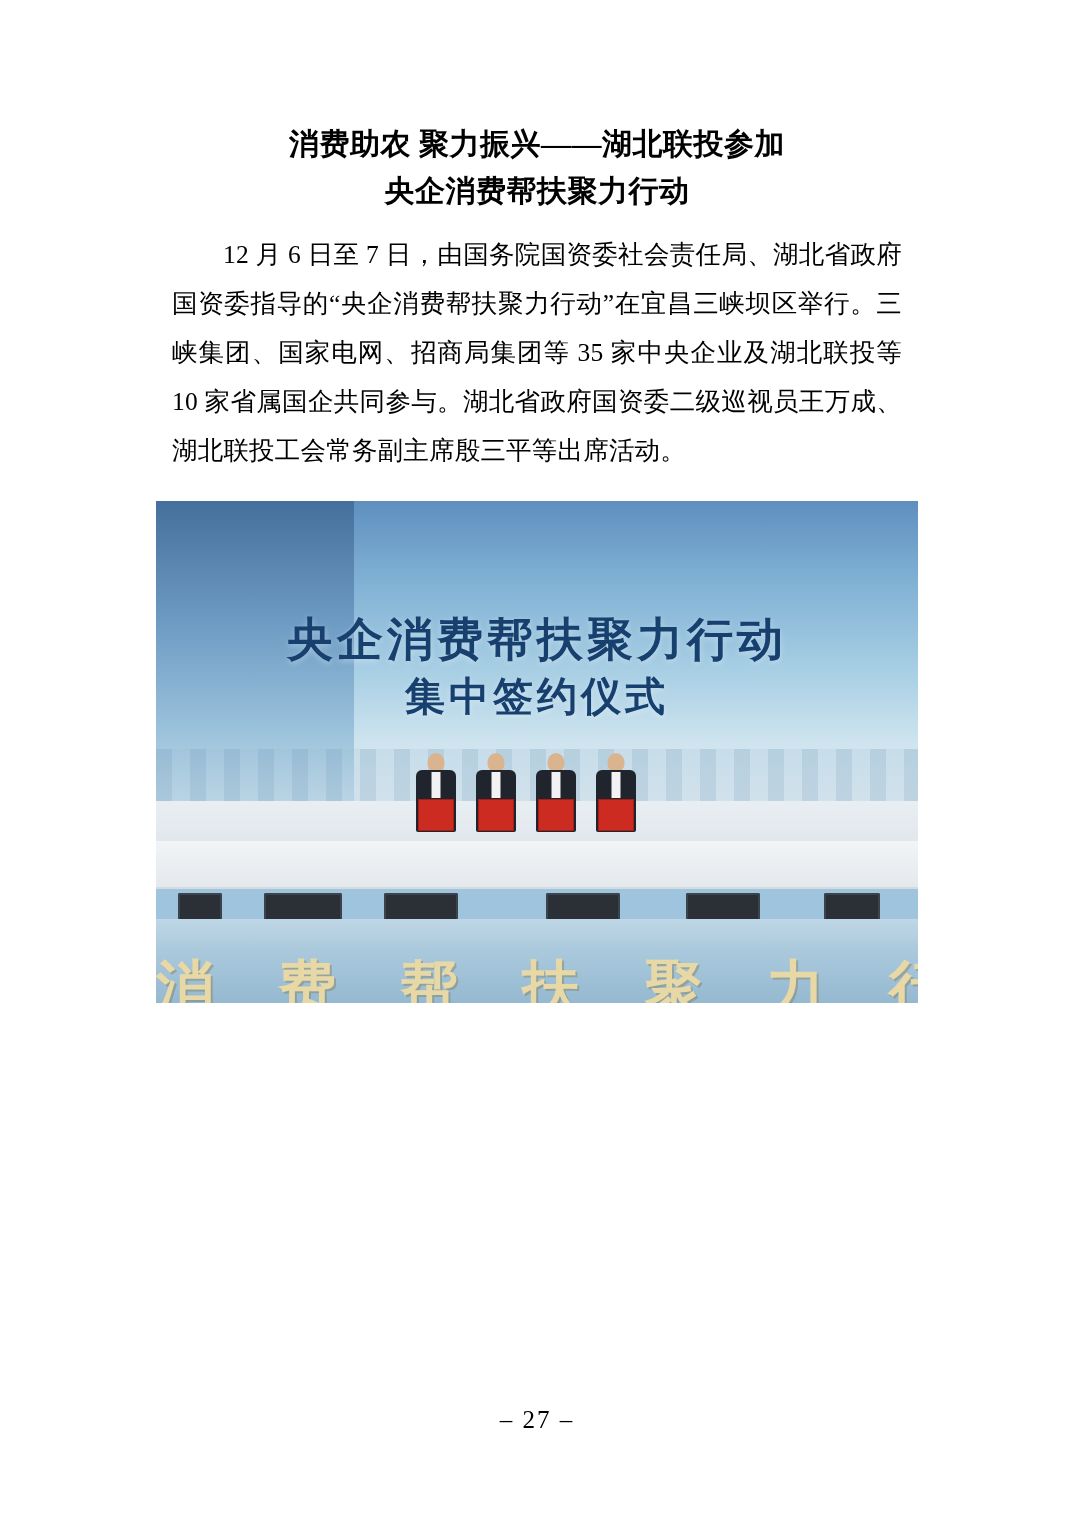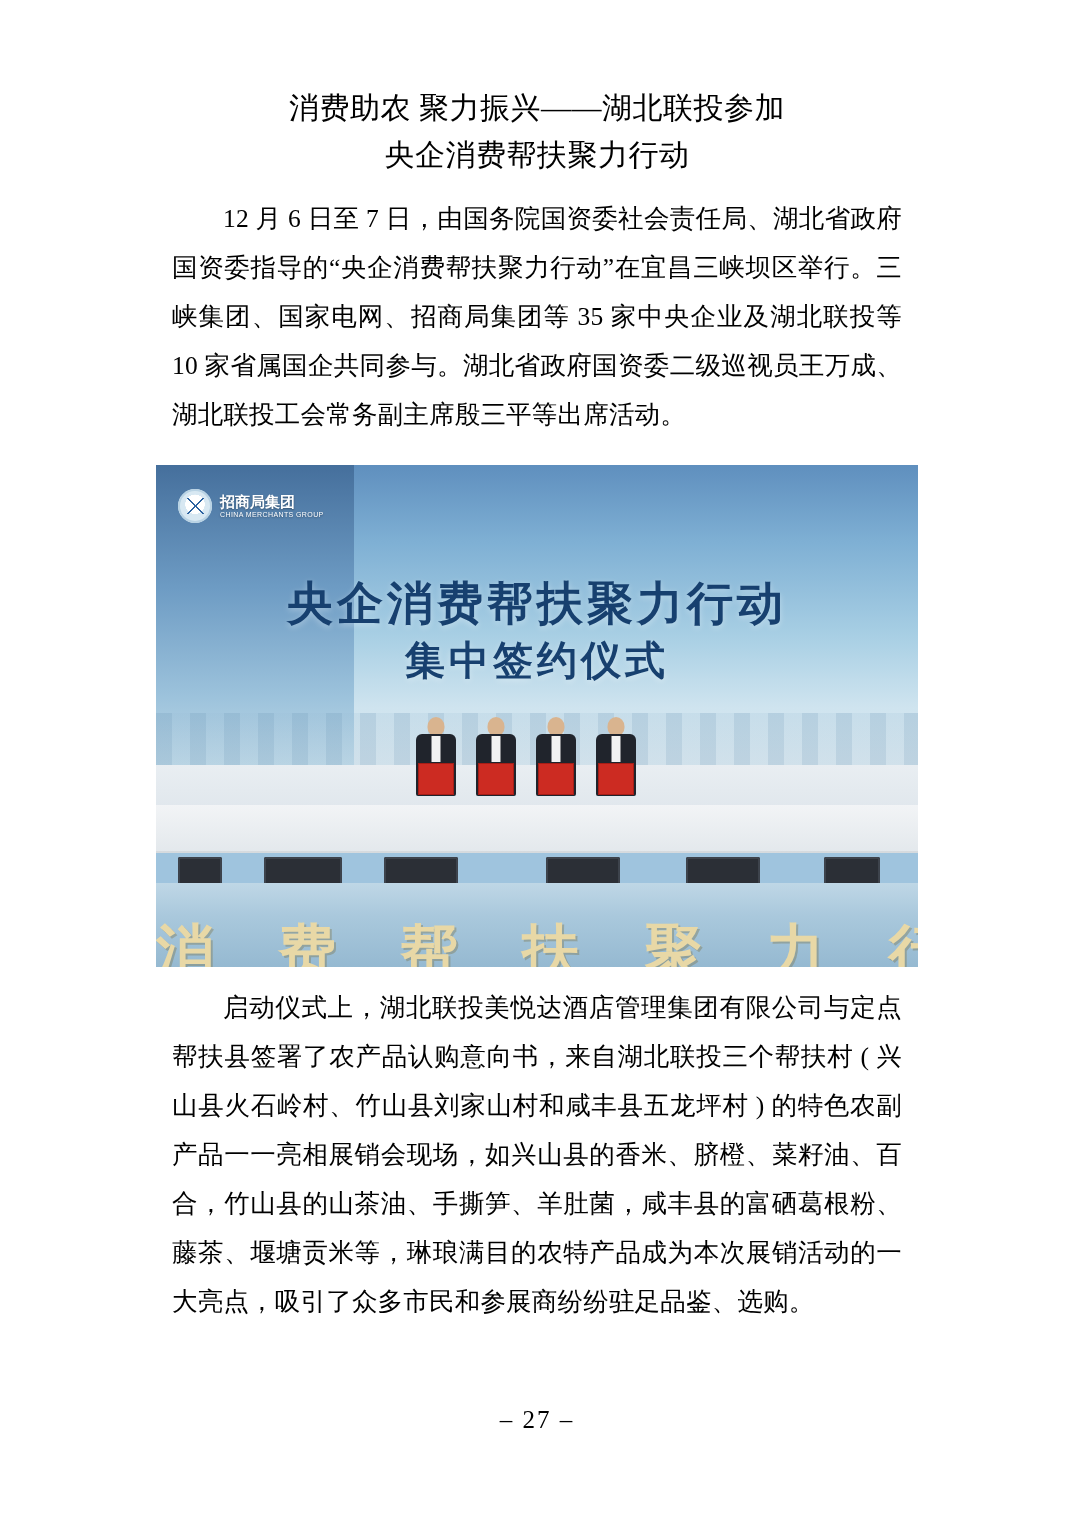--- a/index.html
+++ b/index.html
@@ -22,23 +22,23 @@
     padding: 0;
     position: relative;
   }
   .content {
     position: absolute;
     left: 156px;
     top: 0;
     width: 762px;
   }
   .doc-title {
-    margin-top: 84px;
-    text-align: center;
-    font-weight: normal;
+    margin-top: 120px;
+    text-align: center;
+    font-weight: bold;
     font-size: 30px;
     line-height: 47px;
     letter-spacing: 0.5px;
     font-family: "Liberation Serif", "DejaVu Serif", serif;
   }
   .doc-title .line {
     display: block;
     white-space: nowrap;
   }
   p.body-text {
@@ -219,27 +219,20 @@
       <span class="line">消费助农  聚力振兴——湖北联投参加</span>
       <span class="line">央企消费帮扶聚力行动</span>
     </div>
 
     <p class="body-text para-1">12 月 6 日至 7 日，由国务院国资委社会责任局、湖北省政府国资委指导的“央企消费帮扶聚力行动”在宜昌三峡坝区举行。三峡集团、国家电网、招商局集团等 35 家中央企业及湖北联投等 10 家省属国企共同参与。湖北省政府国资委二级巡视员王万成、湖北联投工会常务副主席殷三平等出席活动。</p>
 
     <div class="figure">
       <div class="ph-sky"></div>
       <div class="ph-sky-left"></div>
 
-      <div class="ph-logo">
-        <span class="mark"></span>
-        <span class="ltext">
-          <span>招商局集团</span>
-          <small>CHINA MERCHANTS GROUP</small>
-        </span>
-      </div>
 
       <div class="ph-head1">央企消费帮扶聚力行动</div>
       <div class="ph-head2">集中签约仪式</div>
 
       <div class="ph-cityline"></div>
       <div class="ph-stage"></div>
       <div class="ph-table"></div>
 
       <div class="ph-person" style="left:258px;">
         <span class="head"></span>
@@ -271,18 +264,17 @@
       <div class="ph-speaker" style="left:228px; width:74px;"></div>
       <div class="ph-speaker" style="left:390px; width:74px;"></div>
       <div class="ph-speaker" style="left:530px; width:74px;"></div>
       <div class="ph-speaker" style="left:668px; width:56px;"></div>
 
       <div class="ph-banner">
         <div class="ph-banner-text">消 费 帮 扶 聚 力 行</div>
       </div>
     </div>
 
-    <p class="body-text para-2">启动仪式上，湖北联投美悦达酒店管理集团有限公司与定点帮扶县签署了农产品认购意向书，来自湖北联投三个帮扶村 ( 兴山县火石岭村、竹山县刘家山村和咸丰县五龙坪村 ) 的特色农副产品一一亮相展销会现场，如兴山县的香米、脐橙、菜籽油、百合，竹山县的山茶油、手撕笋、羊肚菌，咸丰县的富硒葛根粉、藤茶、堰塘贡米等，琳琅满目的农特产品成为本次展销活动的一大亮点，吸引了众多市民和参展商纷纷驻足品鉴、选购。</p>
 
   </div>
 
   <div class="page-number">– 27 –</div>
 </div>
 
 </body></html>

